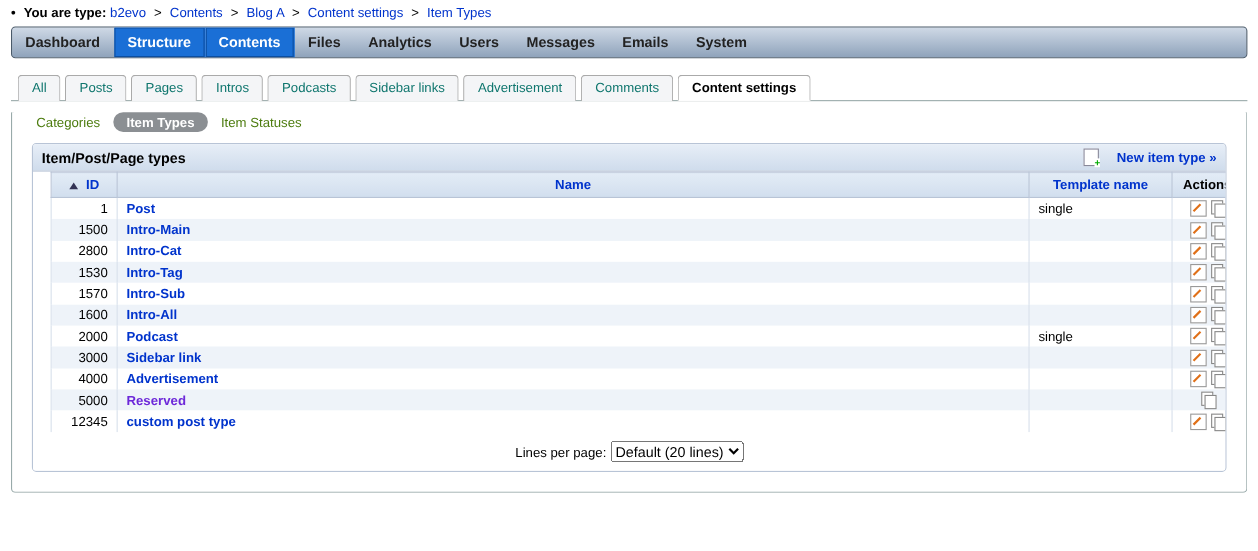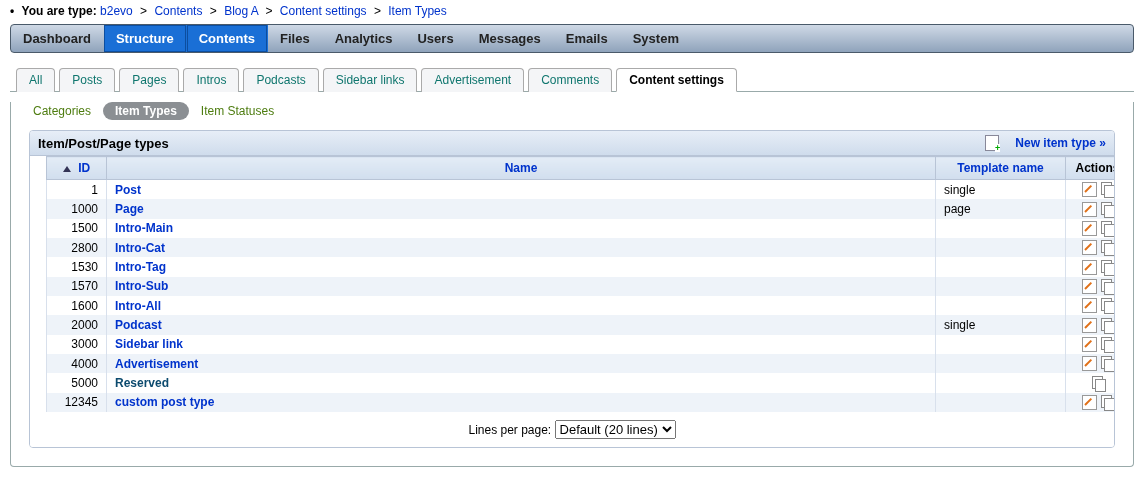--- a/index.html
+++ b/index.html
@@ -153,21 +153,21 @@
     vertical-align: middle;
   }
   table.grid tbody tr:nth-child(even) td {
     background: #eef3f9;
   }
   .col-id { width: 60px; text-align:right; }
   .col-tmpl { width: 130px; }
   .col-act { width: 64px; text-align:center; }
   td.idcell { text-align:right; }
   td.namecell a { font-weight:bold; }
-  td.namecell .plainname { font-weight:bold; color:#0c4a6e; }
+  td.namecell .plainname { font-weight:bold; color:#6d28d9; }
   td.actcell { text-align:center; white-space:nowrap; }
 
   .sorticon {
     display:inline-block;
     width:0;height:0;
     border-left:4px solid transparent;
     border-right:4px solid transparent;
     border-bottom:6px solid #335;
     margin-right:4px;
     vertical-align:middle;
@@ -290,26 +290,20 @@
         </tr>
       </thead>
       <tbody id="tbody">
           <tr>
             <td class="idcell">1</td>
             <td class="namecell"><a href="#">Post</a></td>
             <td>single</td>
             <td class="actcell"><span class="ic ic-edit"></span><span class="ic ic-copy"></span></td>
           </tr>
           <tr>
-            <td class="idcell">1000</td>
-            <td class="namecell"><a href="#">Page</a></td>
-            <td>page</td>
-            <td class="actcell"><span class="ic ic-edit"></span><span class="ic ic-copy"></span></td>
-          </tr>
-          <tr>
             <td class="idcell">1500</td>
             <td class="namecell"><a href="#">Intro-Main</a></td>
             <td></td>
             <td class="actcell"><span class="ic ic-edit"></span><span class="ic ic-copy"></span></td>
           </tr>
           <tr>
             <td class="idcell">2800</td>
             <td class="namecell"><a href="#">Intro-Cat</a></td>
             <td></td>
             <td class="actcell"><span class="ic ic-edit"></span><span class="ic ic-copy"></span></td>

